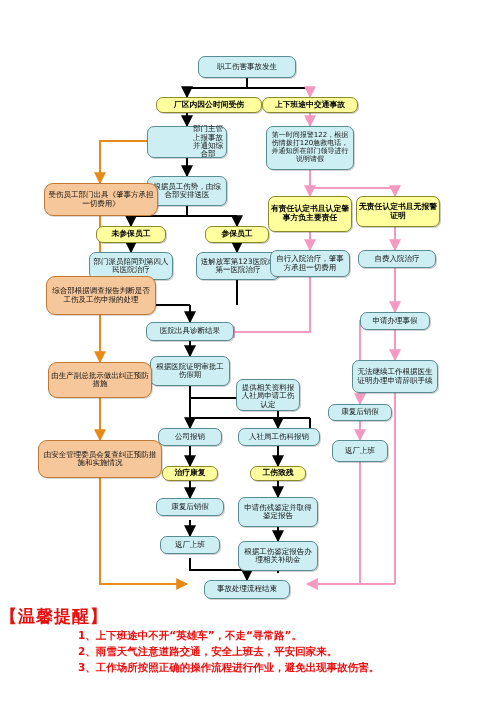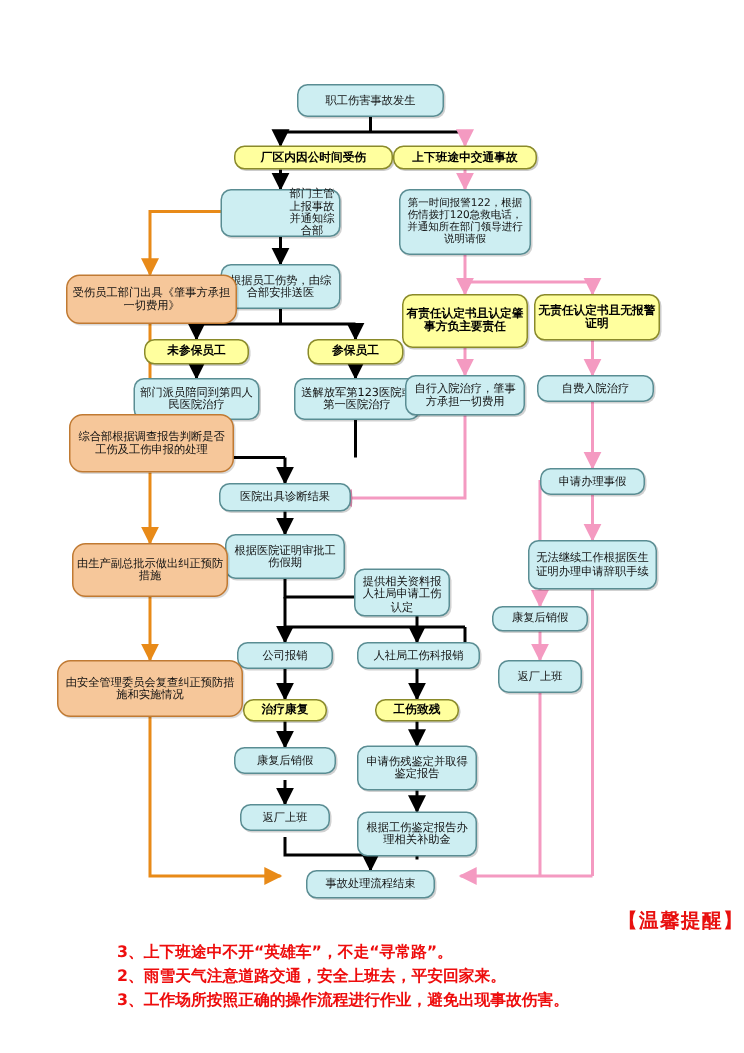--- a/index.html
+++ b/index.html
@@ -48,24 +48,24 @@
     border:1px solid #c07a33;
     color:#111;
     font-size:7.5px;
     border-radius:9px;
     box-shadow:1px 1px 0 rgba(0,0,0,.15);
   }
 
   .tip-title{
     position:absolute;
     width:100%;
-    text-align:right;
+    text-align:left;
     color:#e8100f;
     font-weight:bold;
-    font-size:13px;
+    font-size:17px;
     letter-spacing:1px;
     z-index:4;
     font-family:Liberation Mono, monospace;
   }
   .tips{
     position:absolute;
     color:#ee0d0d;
     font-weight:bold;
     font-size:10.5px;
     line-height:1.52;
@@ -297,17 +297,17 @@
   <div class="node n-orange" style="left:48px;top:362px;width:104px;height:36px;">
     <span>由生产副总批示做出纠正预防措施</span>
   </div>
 
   <div class="node n-orange" style="left:38px;top:440px;width:124px;height:38px;">
     <span>由安全管理委员会复查纠正预防措施和实施情况</span>
   </div>
 
   <div class="tip-title" style="left:0;top:605px;">【温馨提醒】</div>
 
-  <div class="tips" style="left:78px;top:628px;">3、上下班途中不开“英雄车”，不走“寻常路”。</div>
+  <div class="tips" style="left:78px;top:628px;">1、上下班途中不开“英雄车”，不走“寻常路”。</div>
   <div class="tips" style="left:78px;top:644px;">2、雨雪天气注意道路交通，安全上班去，平安回家来。</div>
   <div class="tips" style="left:78px;top:660px;">3、工作场所按照正确的操作流程进行作业，避免出现事故伤害。</div>
 
 </div>
 
 </body></html>

